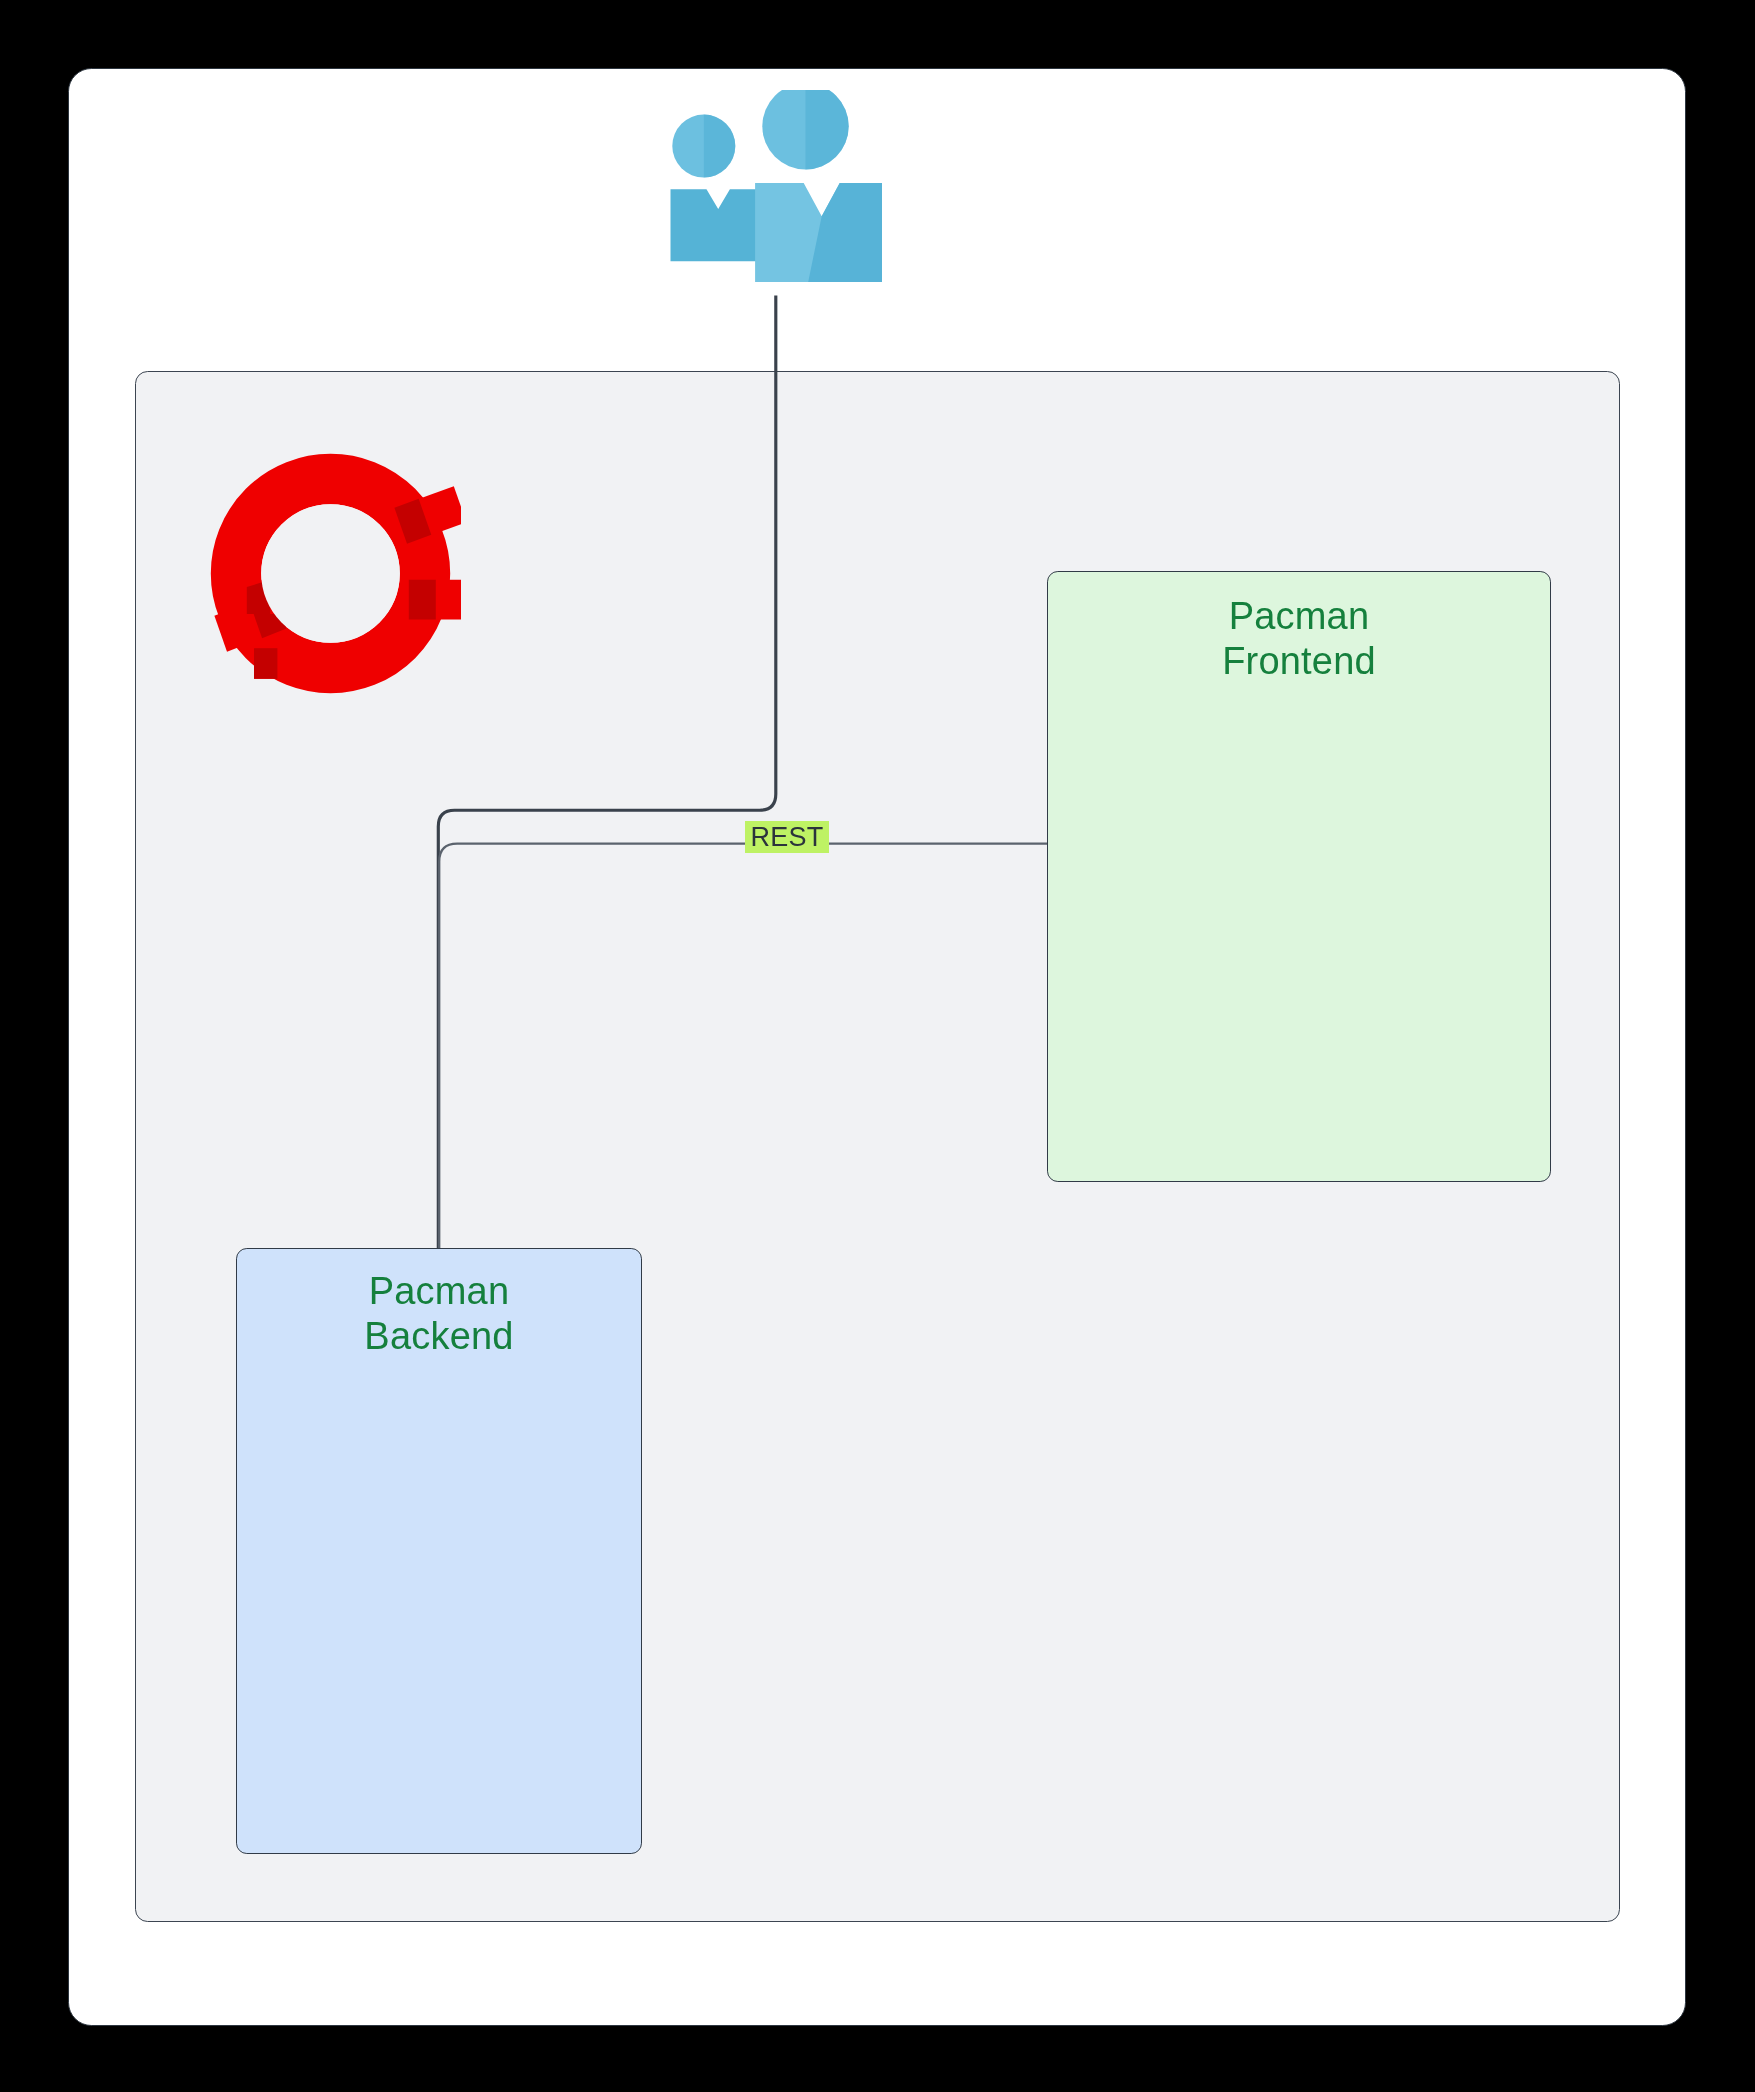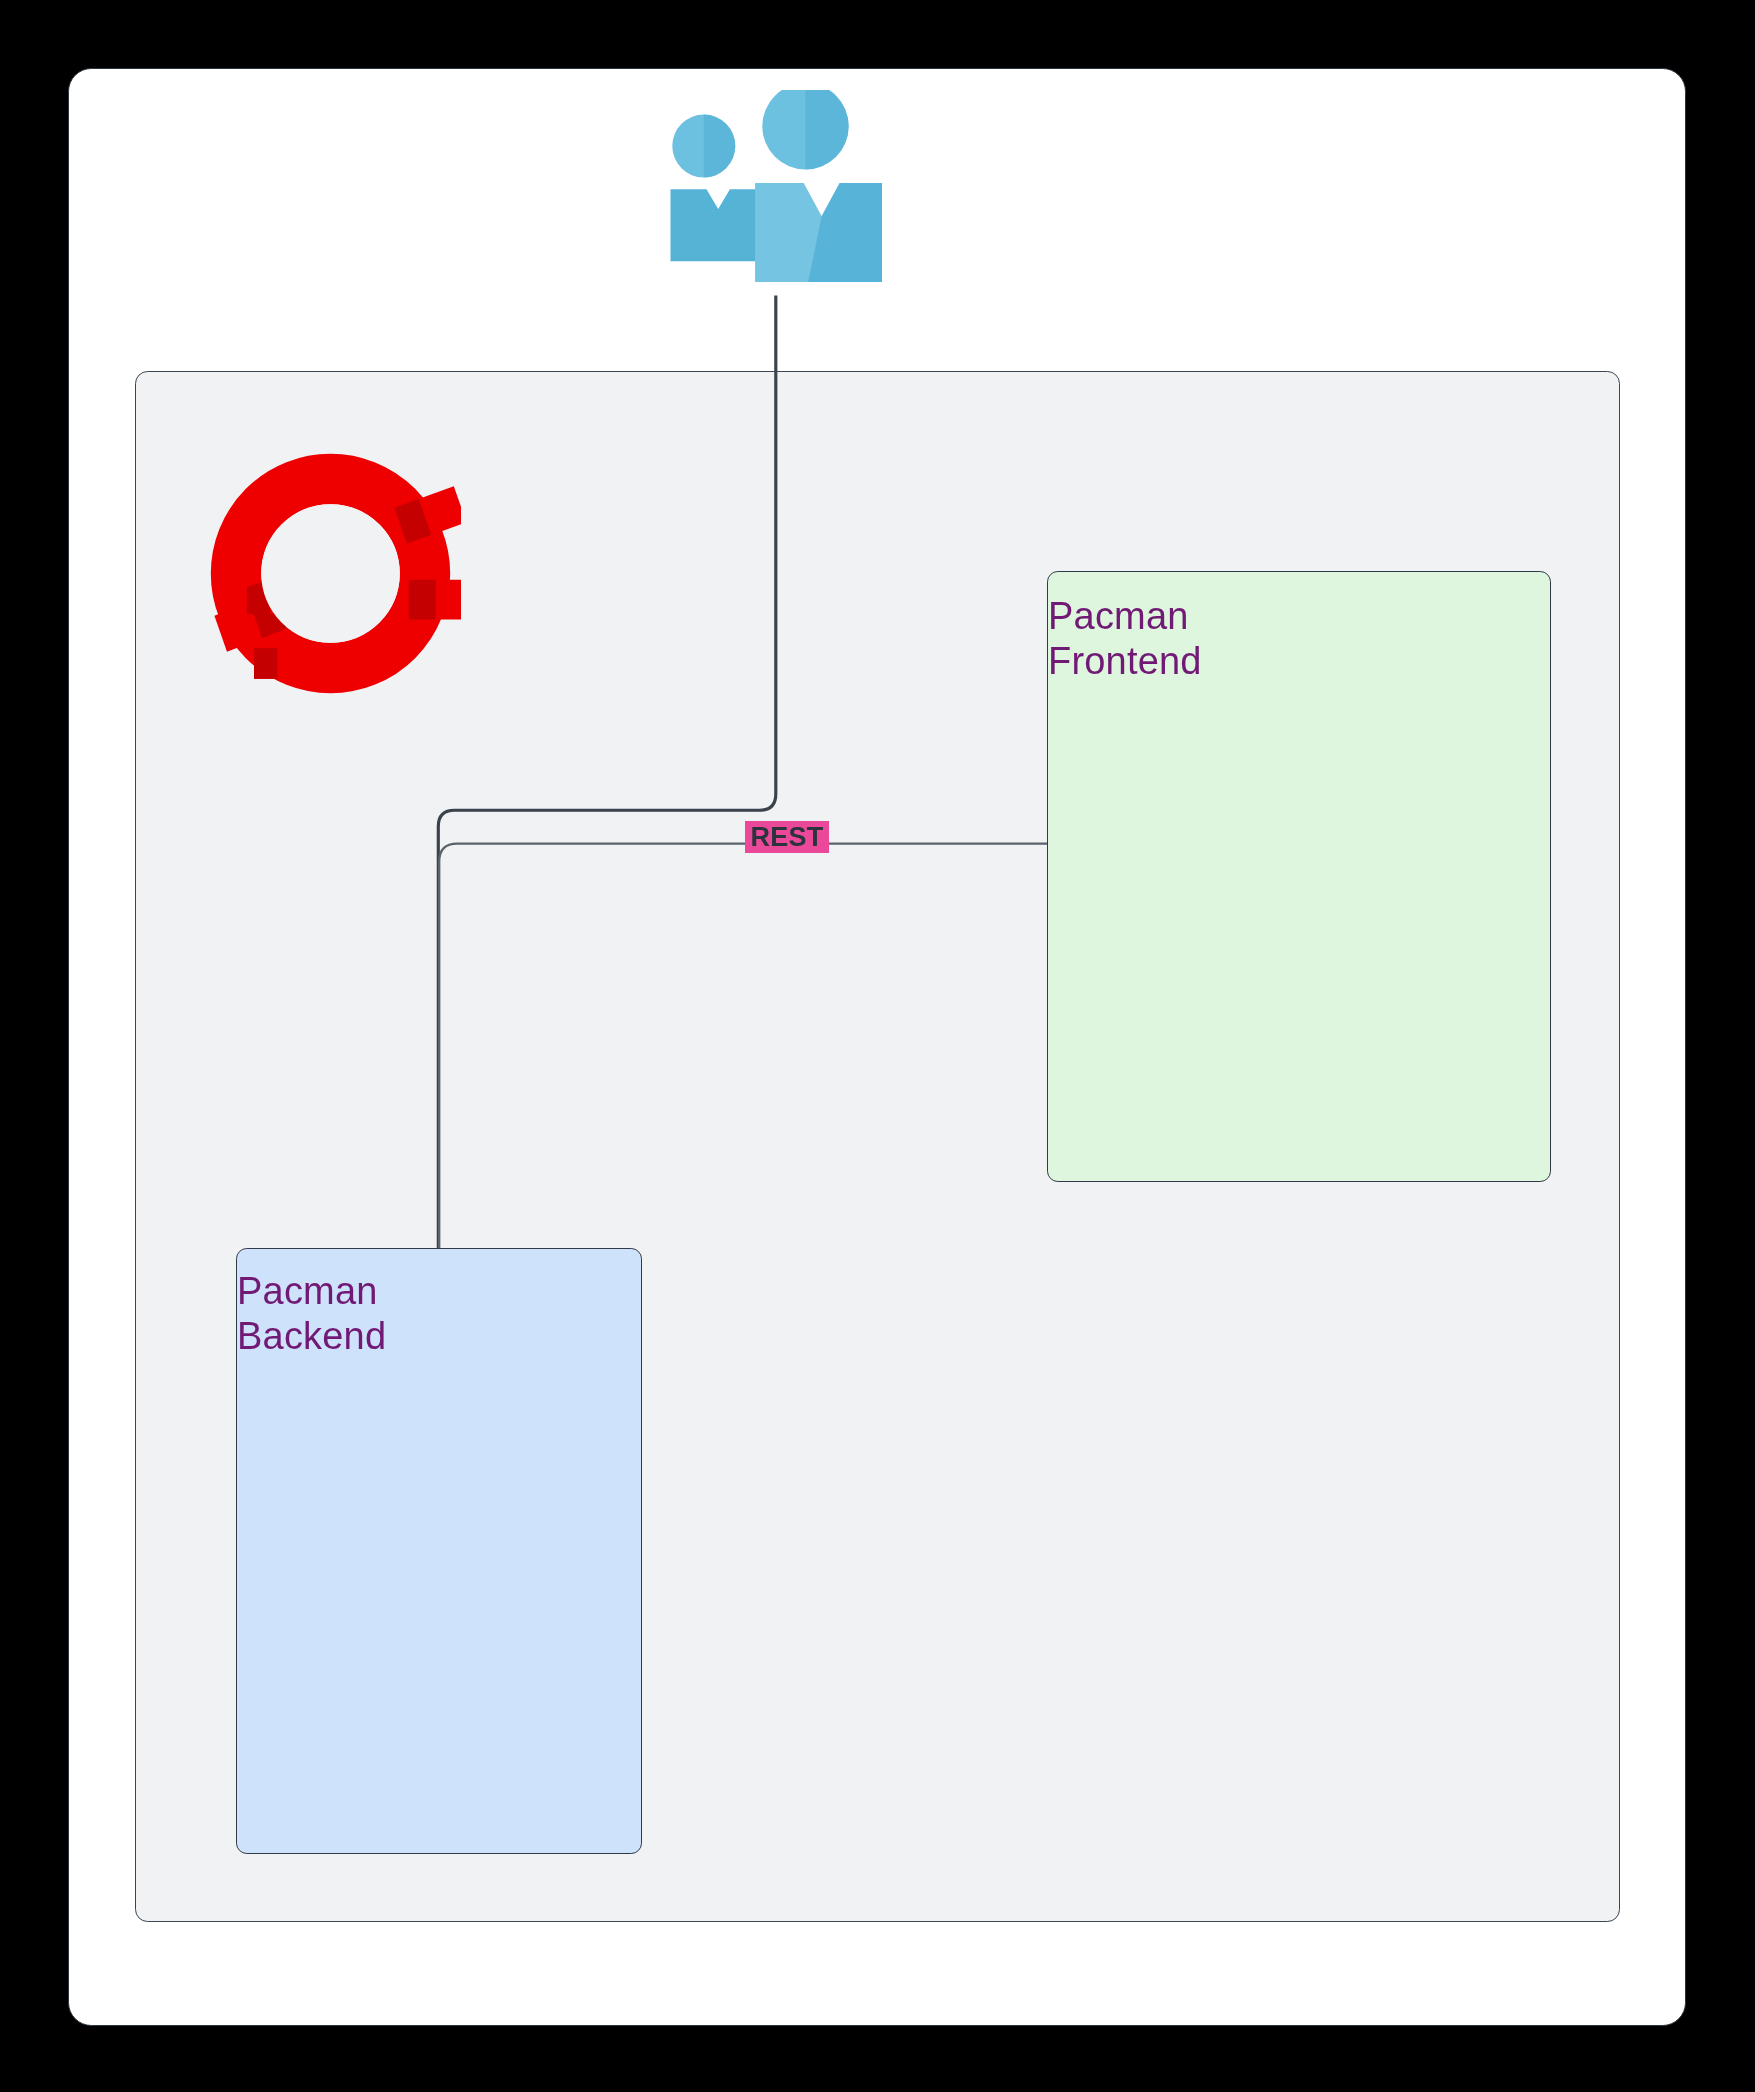--- a/index.html
+++ b/index.html
@@ -72,22 +72,22 @@
   .group-box {
     position: absolute;
     border: 1.8px solid #313b47;
     border-radius: 10.8px;
     box-sizing: border-box;
   }
   .group-title {
     position: absolute;
     left: 0;
     right: 0;
-    text-align: left;
-    color: #701a75;
+    text-align: center;
+    color: #15803d;
     font-size: 38px;
     line-height: 45px;
     white-space: pre-line;
     letter-spacing: 0.2px;
   }
 
   .frontend-box {
     left: 1047px;
     top: 571px;
     width: 504px;
@@ -112,23 +112,23 @@
     width: 1755px;
     height: 2093px;
     pointer-events: none;
   }
 
   .rest-label {
     position: absolute;
     left: 745px;
     top: 821px;
     font-size: 27px;
-    font-weight: bold;
+    font-weight: normal;
     color: #2b333c;
-    background: #ec4899;
+    background: #bef264;
     padding: 0 5.4px;
     line-height: 32px;
     letter-spacing: 0.3px;
   }
 </style>
 </head>
 <body>
 
 <div id="canvas">
 

